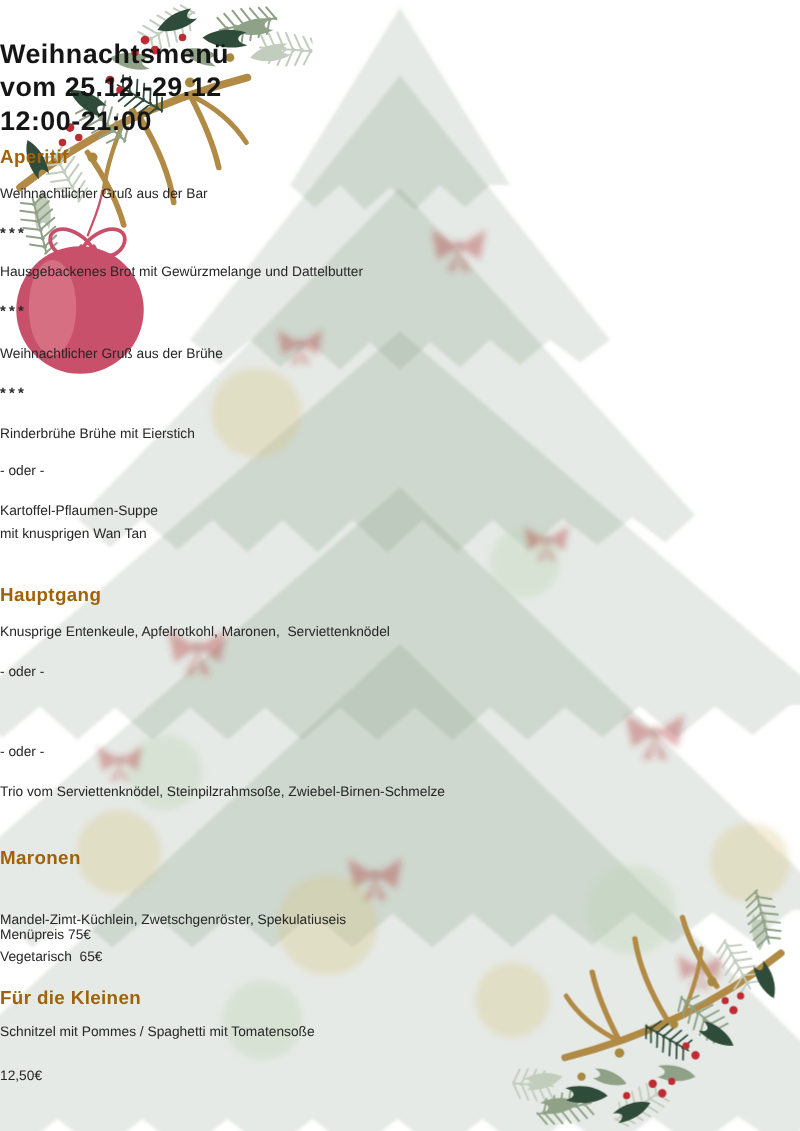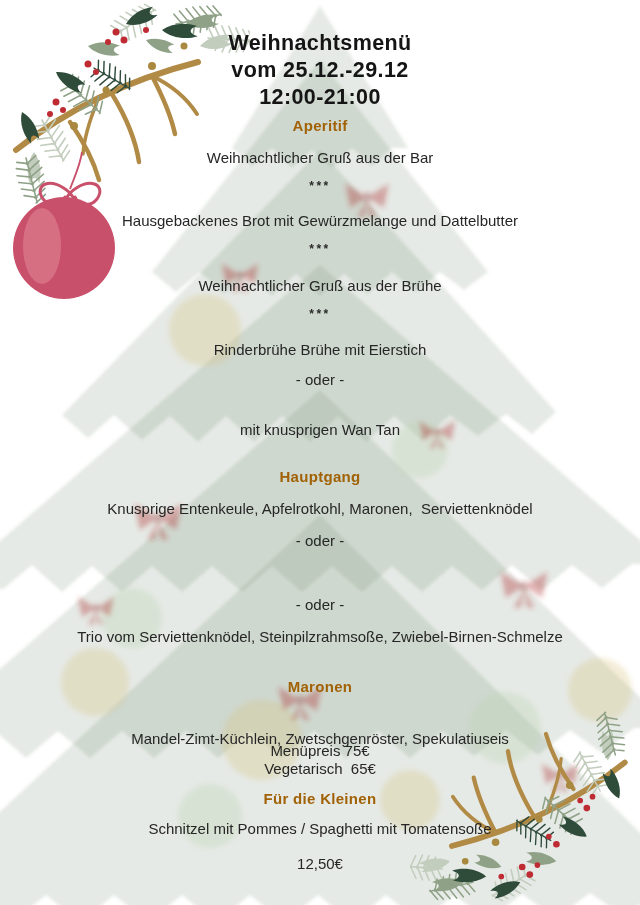--- a/index.html
+++ b/index.html
@@ -4,26 +4,26 @@
 <style>
   html,body{margin:0;padding:0;background:#ffffff;}
   .page{
     position:relative;width:640px;height:905px;overflow:hidden;background:#ffffff;
     font-family:"Liberation Sans","DejaVu Sans",sans-serif;color:#262626;
   }
   svg.bg{position:absolute;left:0;top:0;z-index:0;}
   svg.corner-tl{position:absolute;left:0;top:0;z-index:1;}
   svg.corner-br{position:absolute;right:0;bottom:0;z-index:1;}
   .line{
-    position:absolute;left:0;width:640px;text-align:center;
+    position:absolute;left:0;width:640px;text-align:left;
     white-space:pre;z-index:2;line-height:1.25;
   }
   .t{font-size:21.5px;font-weight:700;letter-spacing:.4px;color:#151515;}
   .h{font-size:15px;font-weight:700;color:#a16207;letter-spacing:.3px;}
-  .b{font-size:15px;color:#262626;}
+  .b{font-size:11px;color:#262626;}
   .s{font-size:12px;font-weight:700;letter-spacing:2.5px;color:#2a2a2a;}
 </style>
 </head>
 <body>
 
 <div class="page">
 
   <svg class="bg" width="640" height="905" viewBox="0 0 640 905" aria-hidden="true">
     <defs>
       <path id="leaf" d="M0 0 C8 -7 19 -10 31 -8 C23 -4 25 0 33 1 C23 6 9 6 0 0 Z" fill="currentColor"></path>
@@ -146,20 +146,21 @@
 
   <div class="line h" style="top:117px">Aperitif</div>
   <div class="line b" style="top:149px">Weihnachtlicher Gruß aus der Bar</div>
   <div class="line s" style="top:179px">***</div>
   <div class="line b" style="top:212px">Hausgebackenes Brot mit Gewürzmelange und Dattelbutter</div>
   <div class="line s" style="top:242px">***</div>
   <div class="line b" style="top:277px">Weihnachtlicher Gruß aus der Brühe</div>
   <div class="line s" style="top:307px">***</div>
   <div class="line b" style="top:341px">Rinderbrühe Brühe mit Eierstich</div>
   <div class="line b" style="top:371px">- oder -</div>
+  <div class="line b" style="top:403px">Kartoffel-Pflaumen-Suppe</div>
   <div class="line b" style="top:421px">mit knusprigen Wan Tan</div>
 
   <div class="line h" style="top:468px">Hauptgang</div>
   <div class="line b" style="top:500px">Knusprige Entenkeule, Apfelrotkohl, Maronen,  Serviettenknödel</div>
   <div class="line b" style="top:532px">- oder -</div>
   <div class="line b" style="top:596px">- oder -</div>
   <div class="line b" style="top:628px">Trio vom Serviettenknödel, Steinpilzrahmsoße, Zwiebel-Birnen-Schmelze</div>
 
   <div class="line h" style="top:678px">Maronen</div>
   <div class="line b" style="top:730px">Mandel-Zimt-Küchlein, Zwetschgenröster, Spekulatiuseis</div>

